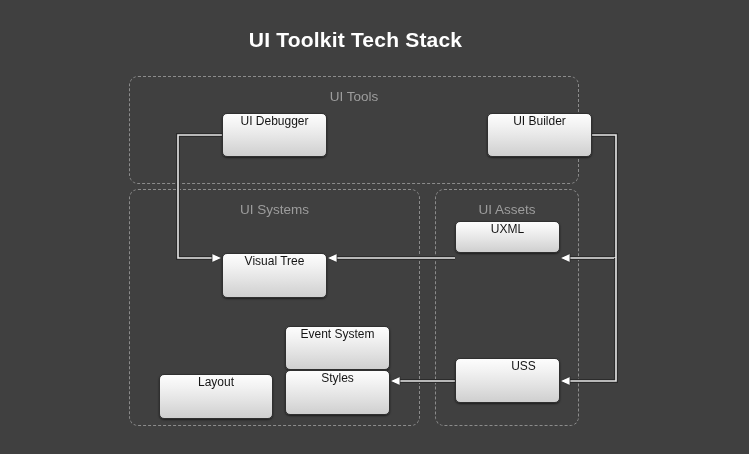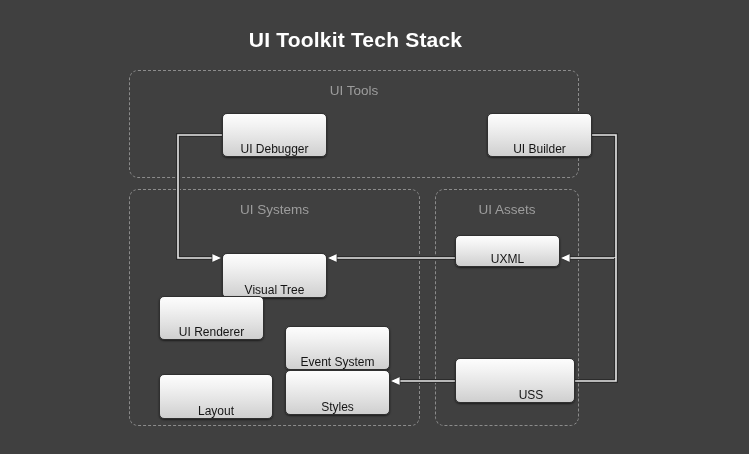--- a/index.html
+++ b/index.html
@@ -55,21 +55,21 @@
   
   .node {
     position: absolute;
     box-sizing: border-box;
     border: 1px solid #303030;
     border-radius: 5px;
     background: linear-gradient(to bottom, #fdfdfd 0%, #f2f2f2 28%, #e2e2e2 62%, #cfcfcf 100%);
     color: #151515;
     font-size: 12px;
     display: flex;
-    align-items: flex-end;
+    align-items: flex-start;
     justify-content: center;
     text-align: center;
     box-shadow: 0 1px 2px rgba(0,0,0,0.55);
     z-index: 4;
   }
   
   #wires {
     position: absolute;
     left: 0; top: 0;
     width: 749px;
@@ -93,21 +93,21 @@
     stroke-width: 0.8;
   }
 </style>
 </head>
 <body>
 
 <div id="canvas">
 
   <div class="title">UI Toolkit Tech Stack</div>
 
-  <div class="group" style="left:129px; top:70px; width:450px; height:108px;">
+  <div class="group" style="left:129px; top:76px; width:450px; height:108px;">
     <div class="group-label">UI Tools</div>
   </div>
 
   <div class="group" style="left:435px; top:189px; width:144px; height:237px;">
     <div class="group-label">UI Assets</div>
   </div>
 
   <div class="group" style="left:129px; top:189px; width:291px; height:237px;">
     <div class="group-label">UI Systems</div>
   </div>
@@ -150,37 +150,34 @@
   </div>
 
   <div class="node" style="left:455px; top:113px; width:105px; height:44px;margin-left:32px;">
     <span>UI Builder</span>
   </div>
 
   <div class="node" style="left:222px; top:235px; width:105px; height:45px;margin-top:18px;">
     <span>Visual Tree</span>
   </div>
 
-  <div class="node" style="left:159px; top:296px; width:105px; height:44px;">
-    <span>UI Renderer</span>
-  </div>
 
   <div class="node" style="left:285px; top:296px; width:105px; height:44px;margin-top:30px;">
     <span>Event System</span>
   </div>
 
   <div class="node" style="left:159px; top:374px; width:114px; height:45px;">
     <span>Layout</span>
   </div>
 
   <div class="node" style="left:285px; top:370px; width:105px; height:45px;">
     <span>Styles</span>
   </div>
 
-  <div class="node" style="left:455px; top:235px; width:105px; height:32px;">
+  <div class="node" style="left:455px; top:221px; width:105px; height:32px;">
     <span>UXML</span>
   </div>
 
-  <div class="node" style="left:455px; top:358px; width:120px; height:45px;padding-left:32px;">
+  <div class="node" style="left:455px; top:358px; width:105px; height:45px;padding-left:32px;">
     <span>USS</span>
   </div>
 
 </div>
 
 </body></html>

